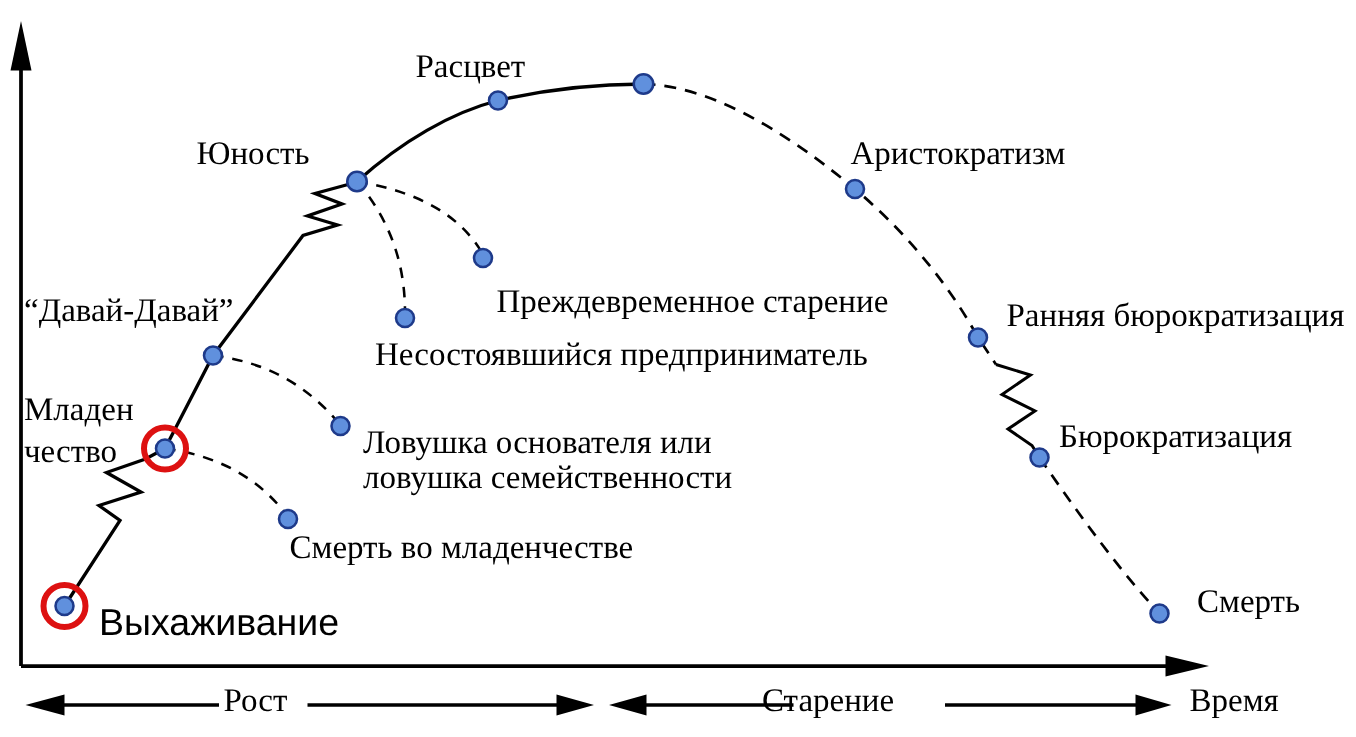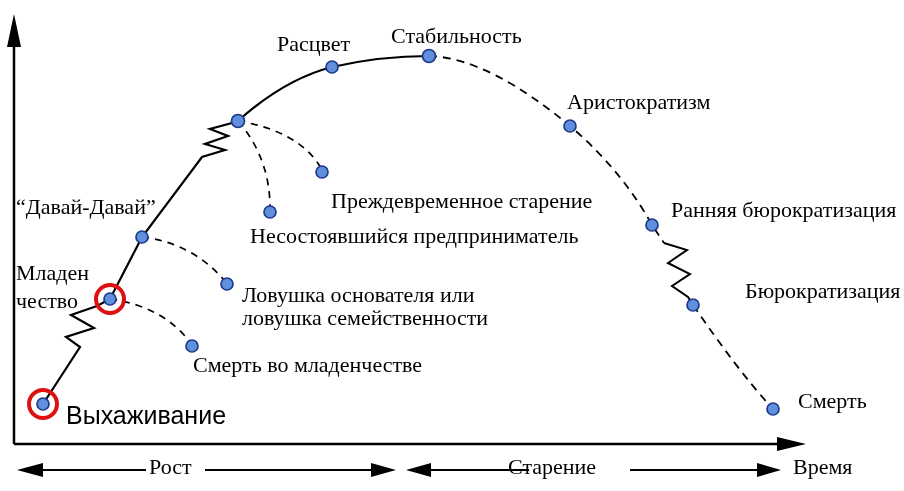--- a/index.html
+++ b/index.html
@@ -91,25 +91,25 @@
       <line x1="430" y1="470" x2="529" y2="470"></line>
       <line x1="630" y1="470" x2="758" y2="470"></line>
       <polygon points="781,470 757,463 757,477" stroke="none"></polygon>
     </g>
   </svg>
 
   <div class="lbl sans" style="left:66px; top:402px;">Выхаживание</div>
   <div class="lbl multiline mladen" style="left:16px; top:259px;">Младен
 чество</div>
   <div class="lbl" style="left:16px; top:194px;">“Давай-Давай”</div>
+  <div class="lbl" style="left:131px; top:89px;">Юность</div>
   <div class="lbl" style="left:277px; top:31px;">Расцвет</div>
-  <div class="lbl" style="left:391px; top:23px;">Стабильность</div>
   <div class="lbl" style="left:567px; top:89px;">Аристократизм</div>
   <div class="lbl" style="left:671px; top:197px;">Ранняя бюрократизация</div>
-  <div class="lbl" style="left:706px; top:278px;margin-left:39px;">Бюрократизация</div>
+  <div class="lbl" style="left:706px; top:278px;">Бюрократизация</div>
   <div class="lbl" style="left:798px; top:388px;">Смерть</div>
 
   <div class="lbl" style="left:193px; top:352px;text-align:center;">Смерть во младенчестве</div>
   <div class="lbl" style="left:250px; top:223px;">Несостоявшийся предприниматель</div>
   <div class="lbl multiline tight" style="left:242px; top:283px;">Ловушка основателя или
 ловушка семейственности</div>
   <div class="lbl" style="left:331px; top:188px;">Преждевременное старение</div>
 
   <div class="lbl" style="left:149px; top:454px;">Рост</div>
   <div class="lbl" style="left:508px; top:454px;">Старение</div>

